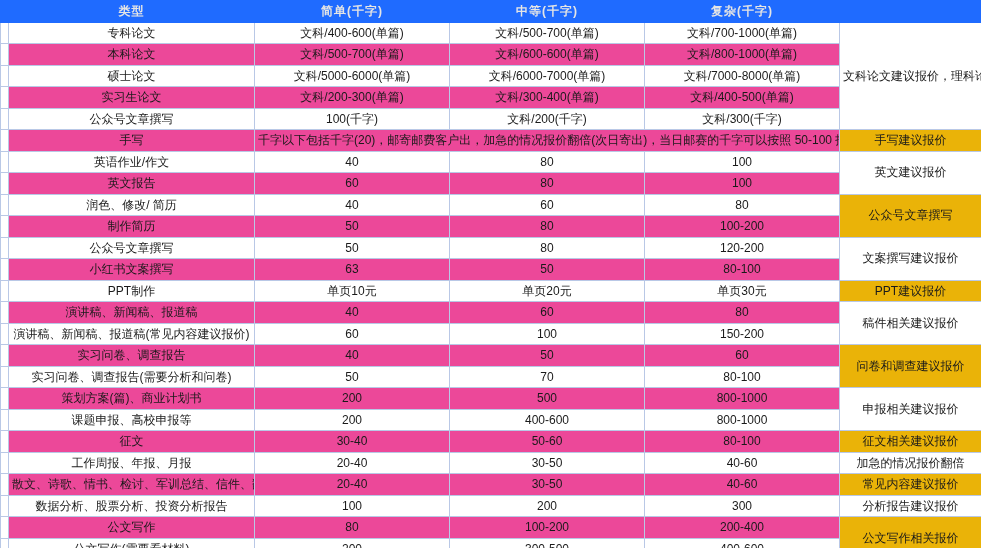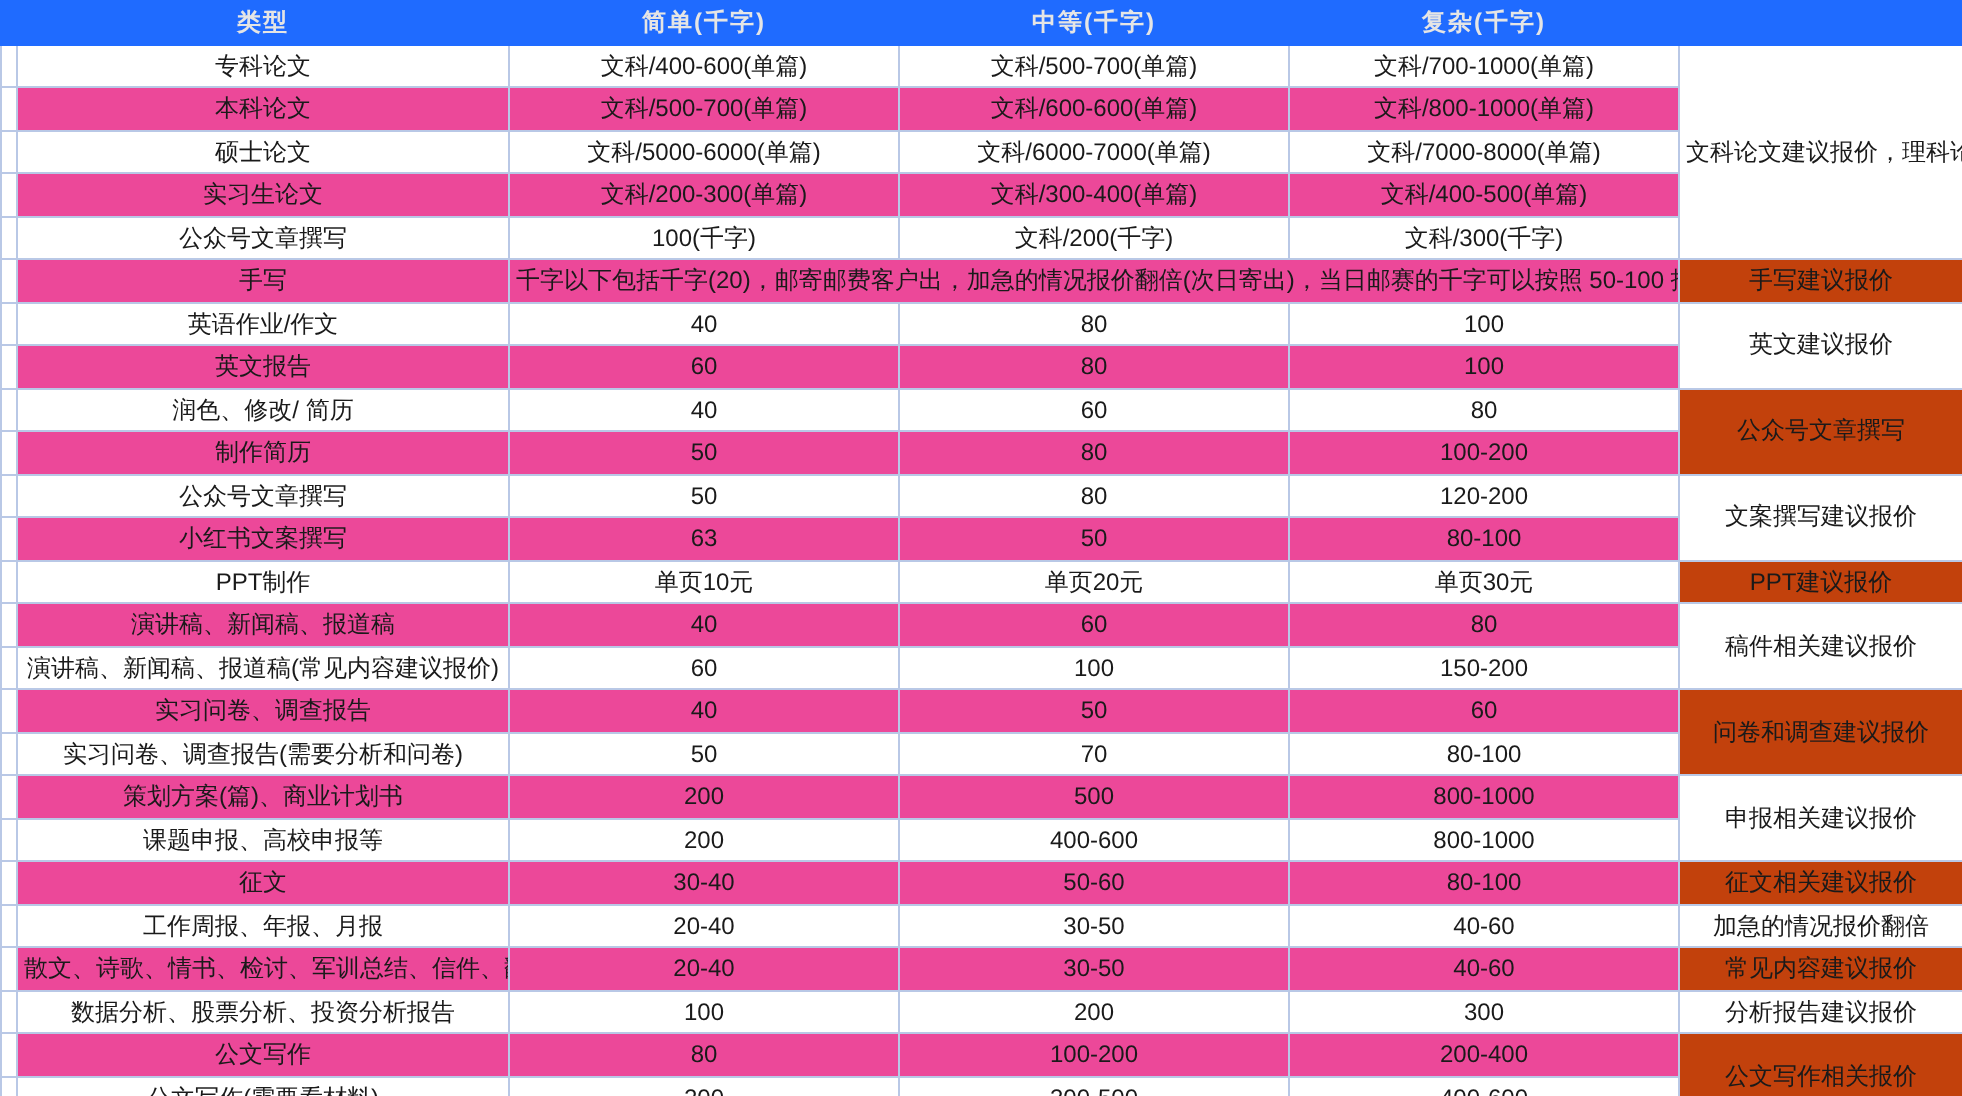--- a/index.html
+++ b/index.html
@@ -74,21 +74,21 @@
   }
   tr.even td.label { background: #f2f6ff; }
 
   td.note {
     background: #ffffff;
     font-size: 12px;
     white-space: normal;
     line-height: 16px;
     padding: 2px 6px;
   }
-  td.note.shade { background: #c2410c; }
+  td.note.shade { background: #eab308; }
   td.wide-span {
     text-align: center;
   }
 </style>
 </head>
 <body>
 
 <div id="sheet">
   <table class="grid">
     <colgroup>

